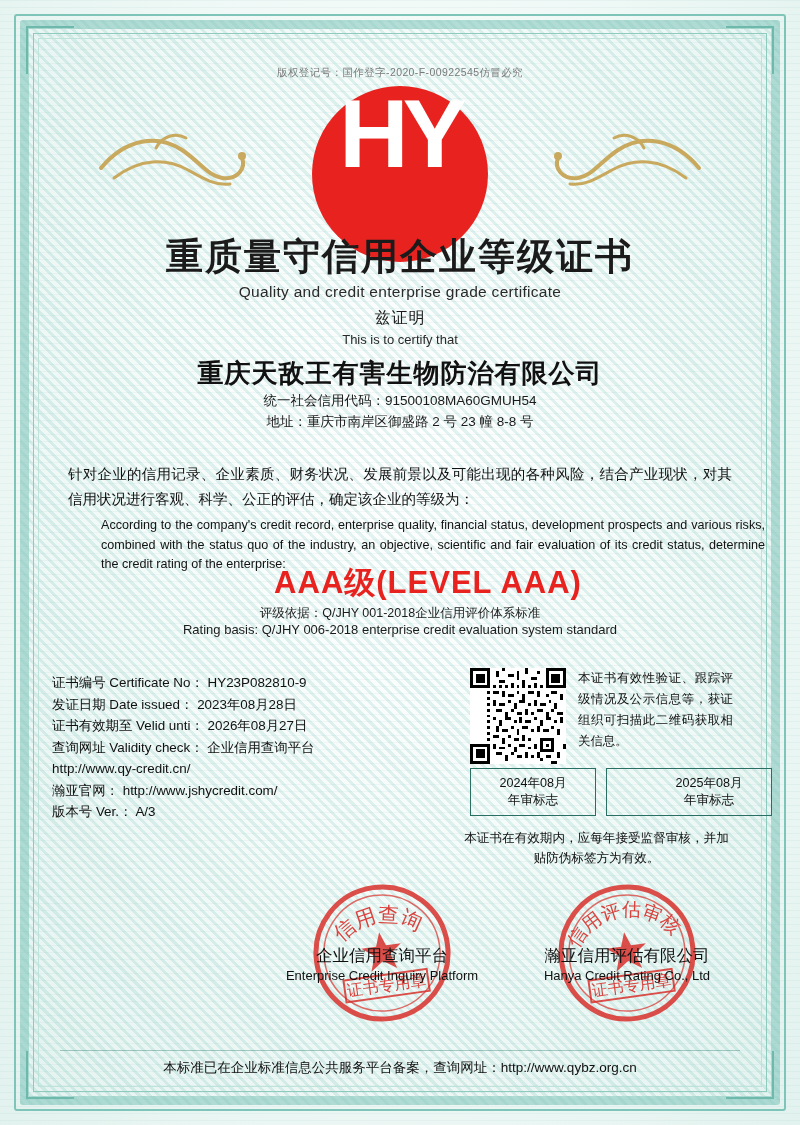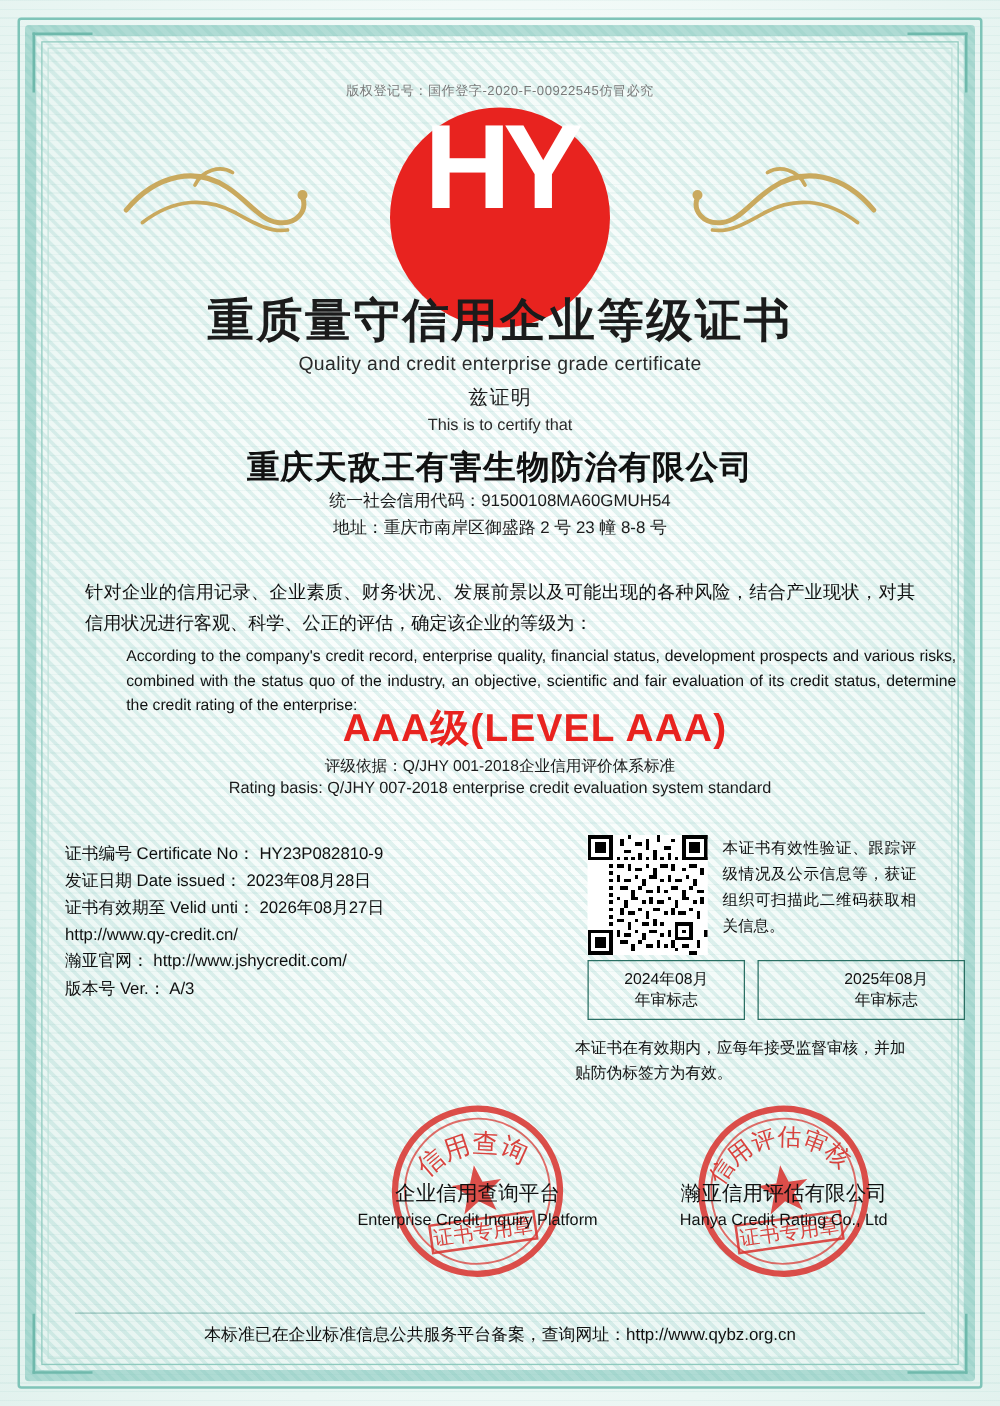--- a/index.html
+++ b/index.html
@@ -167,21 +167,21 @@
     position:absolute;top:768px;
     width:124px;height:46px;
     border:1px solid #2a6f63;
     display:flex;flex-direction:column;align-items:center;justify-content:center;
     font-size:12.6px;color:#101010;line-height:17px;
   }
   .ybox.b1{left:470px;}
   .ybox.b2{left:606px;padding-left:40px;}
   .ynote{
     position:absolute;top:828px;left:460px;width:273px;
-    font-size:12.6px;line-height:20px;color:#101010;text-align:left;
+    font-size:12.6px;line-height:20px;color:#101010;text-align:center;
   }
 
   
   .stamp{
     position:absolute;width:150px;height:150px;
   }
   .stamp.left{left:307px;top:878px;}
   .stamp.right{left:552px;top:878px;}
 
   .org{
@@ -251,37 +251,42 @@
   </div>
   <div class="addr">
     <span>地址：</span><span>重庆市南岸区御盛路 2 号 23 幢 8-8 号</span>
   </div>
 
   <div class="body-cn">针对企业的信用记录、企业素质、财务状况、发展前景以及可能出现的各种风险，结合产业现状，对其信用状况进行客观、科学、公正的评估，确定该企业的等级为：</div>
   <div class="body-en">According to the company's credit record, enterprise quality, financial status, development prospects and various risks, combined with the status quo of the industry, an objective, scientific and fair evaluation of its credit status, determine the credit rating of the enterprise:</div>
 
   <div class="level">AAA级(LEVEL AAA)</div>
   <div class="basis-cn">评级依据：Q/JHY 001-2018企业信用评价体系标准</div>
-  <div class="basis-en">Rating basis: Q/JHY 007-2018 enterprise credit evaluation system standard</div>
+  <div class="basis-en">Rating basis: Q/JHY 006-2018 enterprise credit evaluation system standard</div>
 
   <div class="details">
     <div class="row">
       <span class="lbl-cn">证书编号</span>
       <span class="lbl-en">Certificate No：</span>
       <span class="val">HY23P082810-9</span>
     </div>
     <div class="row">
       <span class="lbl-cn">发证日期</span>
       <span class="lbl-en">Date issued：</span>
       <span class="val">2023年08月28日</span>
     </div>
     <div class="row">
       <span class="lbl-cn">证书有效期至</span>
       <span class="lbl-en">Velid unti：</span>
       <span class="val">2026年08月27日</span>
+    </div>
+    <div class="row">
+      <span class="lbl-cn">查询网址</span>
+      <span class="lbl-en">Validity check：</span>
+      <span class="val">企业信用查询平台</span>
     </div>
     <div class="row">
       <span class="val">http://www.qy-credit.cn/</span>
     </div>
     <div class="row">
       <span class="lbl-cn">瀚亚官网</span><span class="lbl-en">：</span>
       <span class="val">http://www.jshycredit.com/</span>
     </div>
     <div class="row">
       <span class="lbl-cn">版本号</span>

